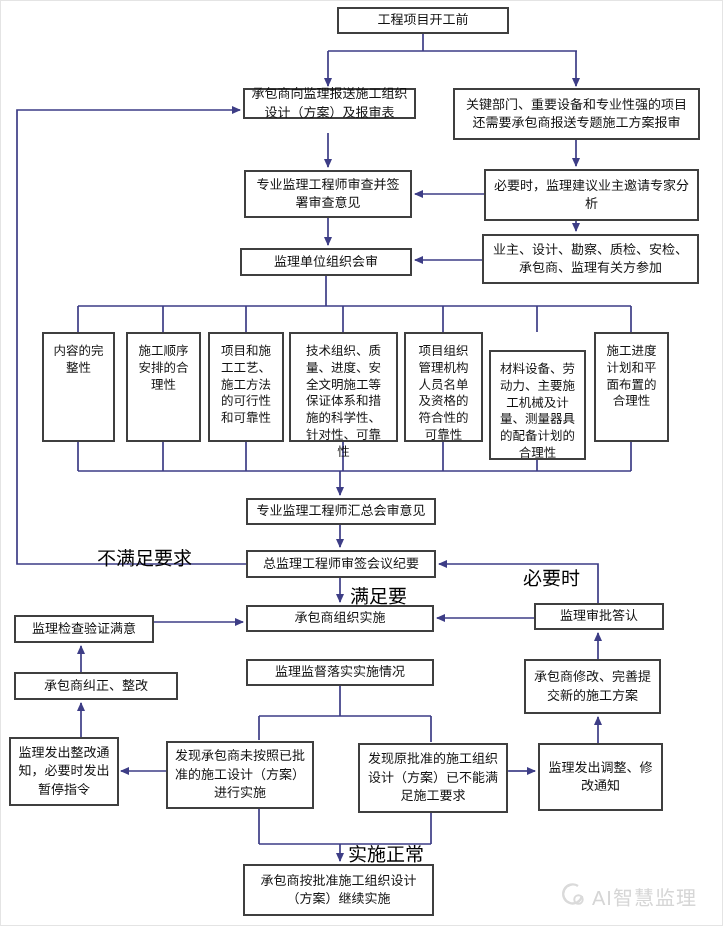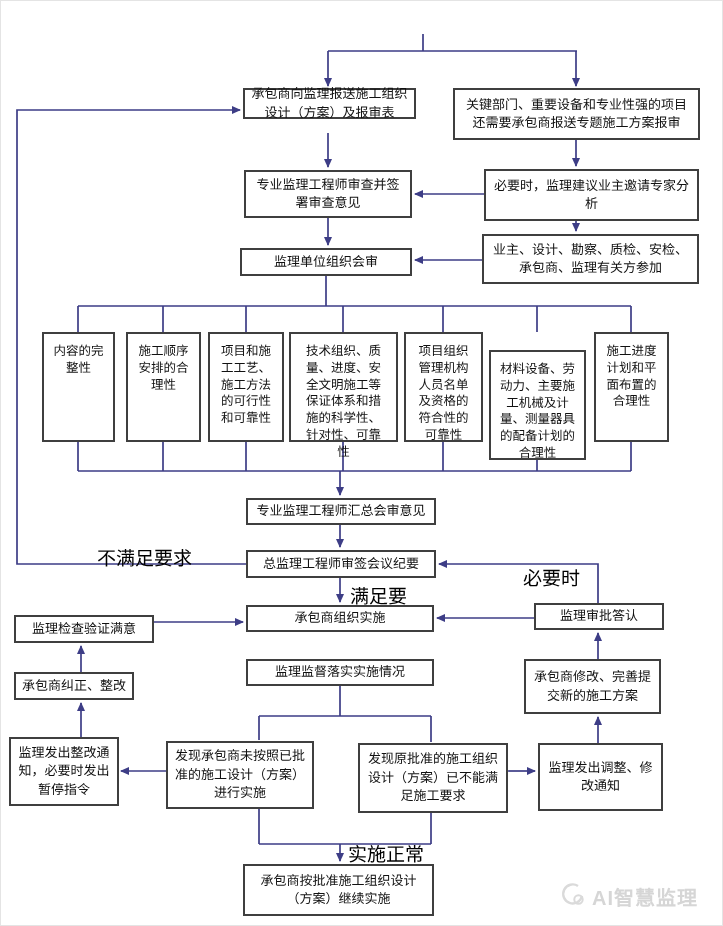--- a/index.html
+++ b/index.html
@@ -8,21 +8,21 @@
           font-family:"Liberation Sans","DejaVu Sans",sans-serif;color:var(--text,#111)}
   svg.wires{position:absolute;left:0;top:0;z-index:1}
   svg.wires path{fill:none;stroke:var(--line,#3d3d86);stroke-width:1.7}
   #arw path{fill:var(--line,#3d3d86);stroke:none}
   .node{position:absolute;z-index:2;background:#fff;border:2px solid var(--border,#3f3f3f);
         display:flex;align-items:center;justify-content:center;text-align:center;
         font-size:13px;line-height:1.42;box-sizing:border-box;padding:2px 6px}
   .node.aspect{align-items:flex-start;font-size:12.5px;line-height:1.34;padding-top:9px}
   .edge-label{position:absolute;z-index:3;font-size:19px;color:#000;white-space:nowrap}
   .watermark{position:absolute;z-index:3;display:flex;align-items:center;gap:5px;
-             color:var(--wm,#d6d6d6);font-size:20px;font-weight:700;letter-spacing:1px}
+             color:var(--wm,#d6d6d6);font-size:20px;font-weight:400;letter-spacing:1px}
 </style>
 </head>
 <body>
 
 <div id="canvas">
 
   <svg class="wires" width="723" height="926">
     <defs>
       <marker id="arw" markerWidth="9" markerHeight="8" refX="8" refY="4" orient="auto" markerUnits="userSpaceOnUse">
         <path d="M0,0 L9,4 L0,8 Z"></path>
@@ -52,20 +52,21 @@
     <path marker-end="url(#arw)" d="M153,621 L242,621"></path>
     <path marker-end="url(#arw)" d="M80,671 L80,645"></path>
     <path marker-end="url(#arw)" d="M80,737 L80,702"></path>
     <path marker-end="url(#arw)" d="M165,770 L120,770"></path>
     <path marker-end="url(#arw)" d="M507,770 L534,770"></path>
     <path marker-end="url(#arw)" d="M597,742 L597,716"></path>
     <path marker-end="url(#arw)" d="M597,658 L597,632"></path>
     <path marker-end="url(#arw)" d="M339,843 L339,860"></path>
   </svg>
 
+  <div class="node" style="left:336px;top:6px;width:172px;height:27px">工程项目开工前</div>
   <div class="node" style="left:242px;top:87px;width:173px;height:31px">承包商向监理报送施工组织设计（方案）及报审表</div>
   <div class="node" style="left:452px;top:87px;width:247px;height:52px">关键部门、重要设备和专业性强的项目还需要承包商报送专题施工方案报审</div>
   <div class="node" style="left:243px;top:169px;width:168px;height:48px">专业监理工程师审查并签署审查意见</div>
   <div class="node" style="left:483px;top:168px;width:215px;height:52px">必要时，监理建议业主邀请专家分析</div>
   <div class="node" style="left:239px;top:247px;width:172px;height:28px">监理单位组织会审</div>
   <div class="node" style="left:481px;top:233px;width:217px;height:50px">业主、设计、勘察、质检、安检、承包商、监理有关方参加</div>
 
   <div class="node aspect" style="left:41px;top:331px;width:73px;height:110px;padding-left:8px;padding-right:8px">内容的完整性</div>
   <div class="node aspect" style="left:125px;top:331px;width:75px;height:110px;padding-left:8px;padding-right:8px">施工顺序安排的合理性</div>
   <div class="node aspect" style="left:207px;top:331px;width:76px;height:110px;padding-left:9px;padding-right:9px">项目和施工工艺、施工方法的可行性和可靠性</div>
@@ -73,21 +74,21 @@
   <div class="node aspect" style="left:403px;top:331px;width:79px;height:110px;padding-left:9px;padding-right:9px">项目组织管理机构人员名单及资格的符合性的可靠性</div>
   <div class="node aspect" style="left:488px;top:349px;width:97px;height:110px;padding-left:8px;padding-right:8px">材料设备、劳动力、主要施工机械及计量、测量器具的配备计划的合理性</div>
   <div class="node aspect" style="left:593px;top:331px;width:75px;height:110px;padding-left:8px;padding-right:8px">施工进度计划和平面布置的合理性</div>
 
   <div class="node" style="left:245px;top:497px;width:190px;height:27px">专业监理工程师汇总会审意见</div>
   <div class="node" style="left:245px;top:549px;width:190px;height:28px">总监理工程师审签会议纪要</div>
   <div class="node" style="left:245px;top:604px;width:188px;height:27px">承包商组织实施</div>
   <div class="node" style="left:245px;top:658px;width:188px;height:27px">监理监督落实实施情况</div>
   <div class="node" style="left:533px;top:602px;width:130px;height:27px">监理审批答认</div>
   <div class="node" style="left:13px;top:614px;width:140px;height:28px">监理检查验证满意</div>
-  <div class="node" style="left:13px;top:671px;width:120px;height:28px">承包商纠正、整改</div>
+  <div class="node" style="left:13px;top:671px;width:164px;height:28px">承包商纠正、整改</div>
   <div class="node" style="left:8px;top:736px;width:110px;height:69px">监理发出整改通知，必要时发出暂停指令</div>
   <div class="node" style="left:165px;top:740px;width:148px;height:68px">发现承包商未按照已批准的施工设计（方案）进行实施</div>
   <div class="node" style="left:357px;top:742px;width:150px;height:70px">发现原批准的施工组织设计（方案）已不能满足施工要求</div>
   <div class="node" style="left:537px;top:742px;width:125px;height:68px">监理发出调整、修改通知</div>
   <div class="node" style="left:523px;top:658px;width:137px;height:55px">承包商修改、完善提交新的施工方案</div>
   <div class="node" style="left:242px;top:863px;width:191px;height:52px">承包商按批准施工组织设计（方案）继续实施</div>
 
   <div class="edge-label" style="left:96px;top:542px">不满足要求</div>
   <div class="edge-label" style="left:349px;top:580px">满足要</div>
   <div class="edge-label" style="left:522px;top:562px">必要时</div>

